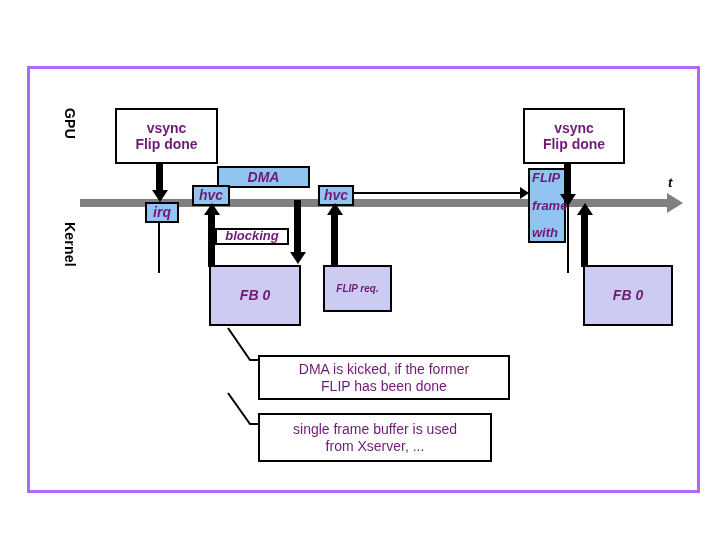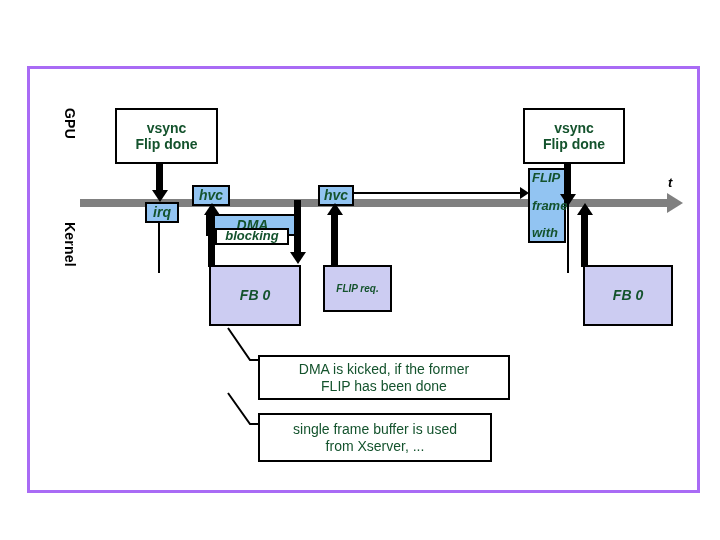--- a/index.html
+++ b/index.html
@@ -48,21 +48,21 @@
   }
 
   
   .box{
     position:absolute;
     box-sizing:border-box;
     border:2px solid #000;
     display:flex;align-items:center;justify-content:center;
     text-align:center;
     font-size:14px;
-    color:#14532d;
+    color:#701a75;
     line-height:1.15;
   }
   .box.white{background:#ffffff;}
   .box.blue{background:#92c4f2;}
   .box.lav{background:#ccccf2;}
   .box.italic{font-style:italic;font-weight:bold;}
   .box.plain{font-style:normal;font-weight:bold;}
 
   .box.flipsync{
     flex-direction:column;
@@ -126,21 +126,21 @@
 
   <div class="arrow-v" style="left:152px;top:164px;width:16px;height:38px;">
     <div class="shaft" style="top:0;height:28px;"></div>
     <div class="headdown" style="top:26px;"></div>
   </div>
 
   <div class="box blue italic" style="left:145px;top:202px;width:34px;height:21px;font-size:14px;">irq</div>
 
   <div class="line-v" style="left:158px;top:223px;height:50px;"></div>
 
-  <div class="box blue italic" style="left:206px;top:166px;width:93px;height:22px;font-size:14px;margin-top:48px;">DMA</div>
+  <div class="box blue italic" style="left:217px;top:166px;width:93px;height:22px;font-size:14px;">DMA</div>
 
   <div class="box blue italic" style="left:192px;top:185px;width:38px;height:21px;font-size:14px;">hvc</div>
 
   <div class="arrow-v" style="left:204px;top:203px;width:16px;height:64px;">
     <div class="shaft" style="top:10px;height:54px;"></div>
     <div class="headup" style="top:0;"></div>
   </div>
 
   <div class="box white italic" style="left:215px;top:228px;width:74px;height:17px;font-size:13px;">blocking</div>
 

